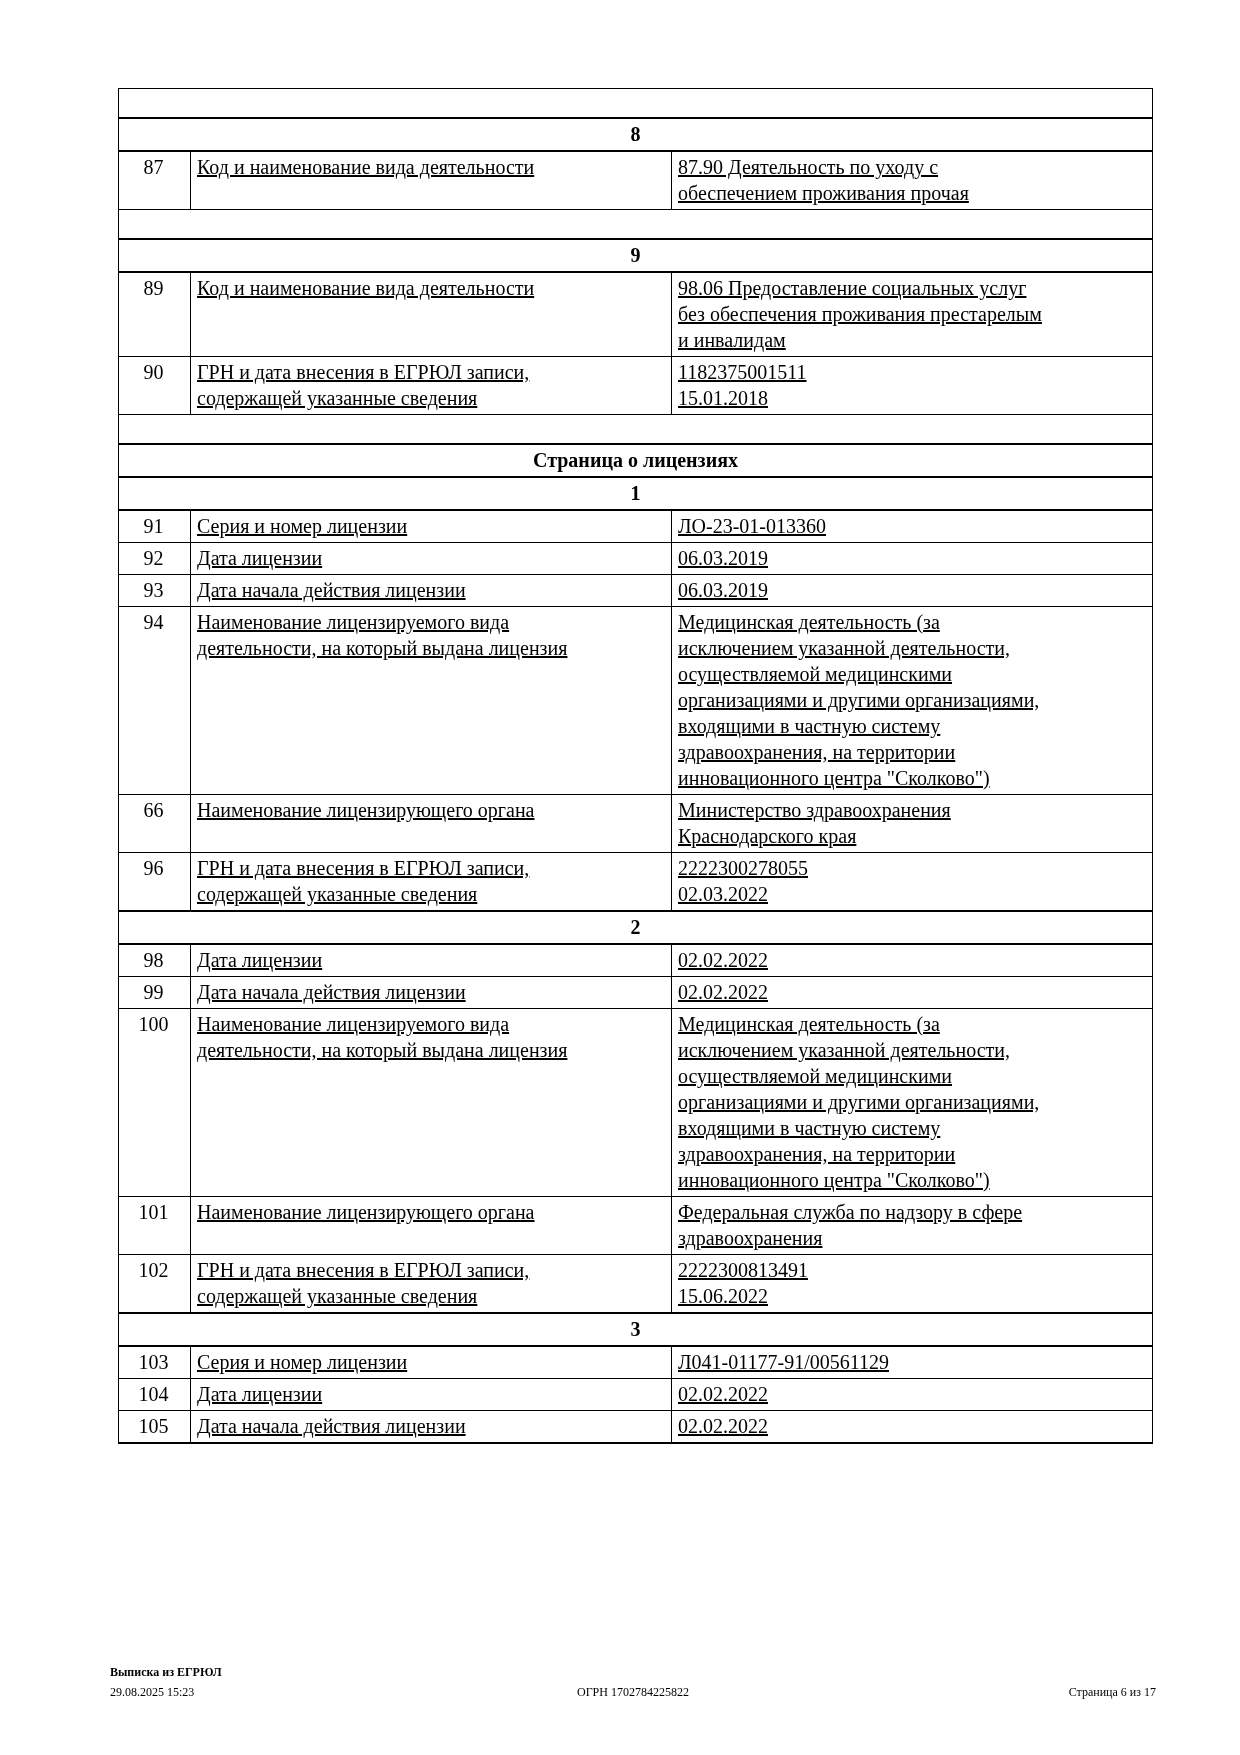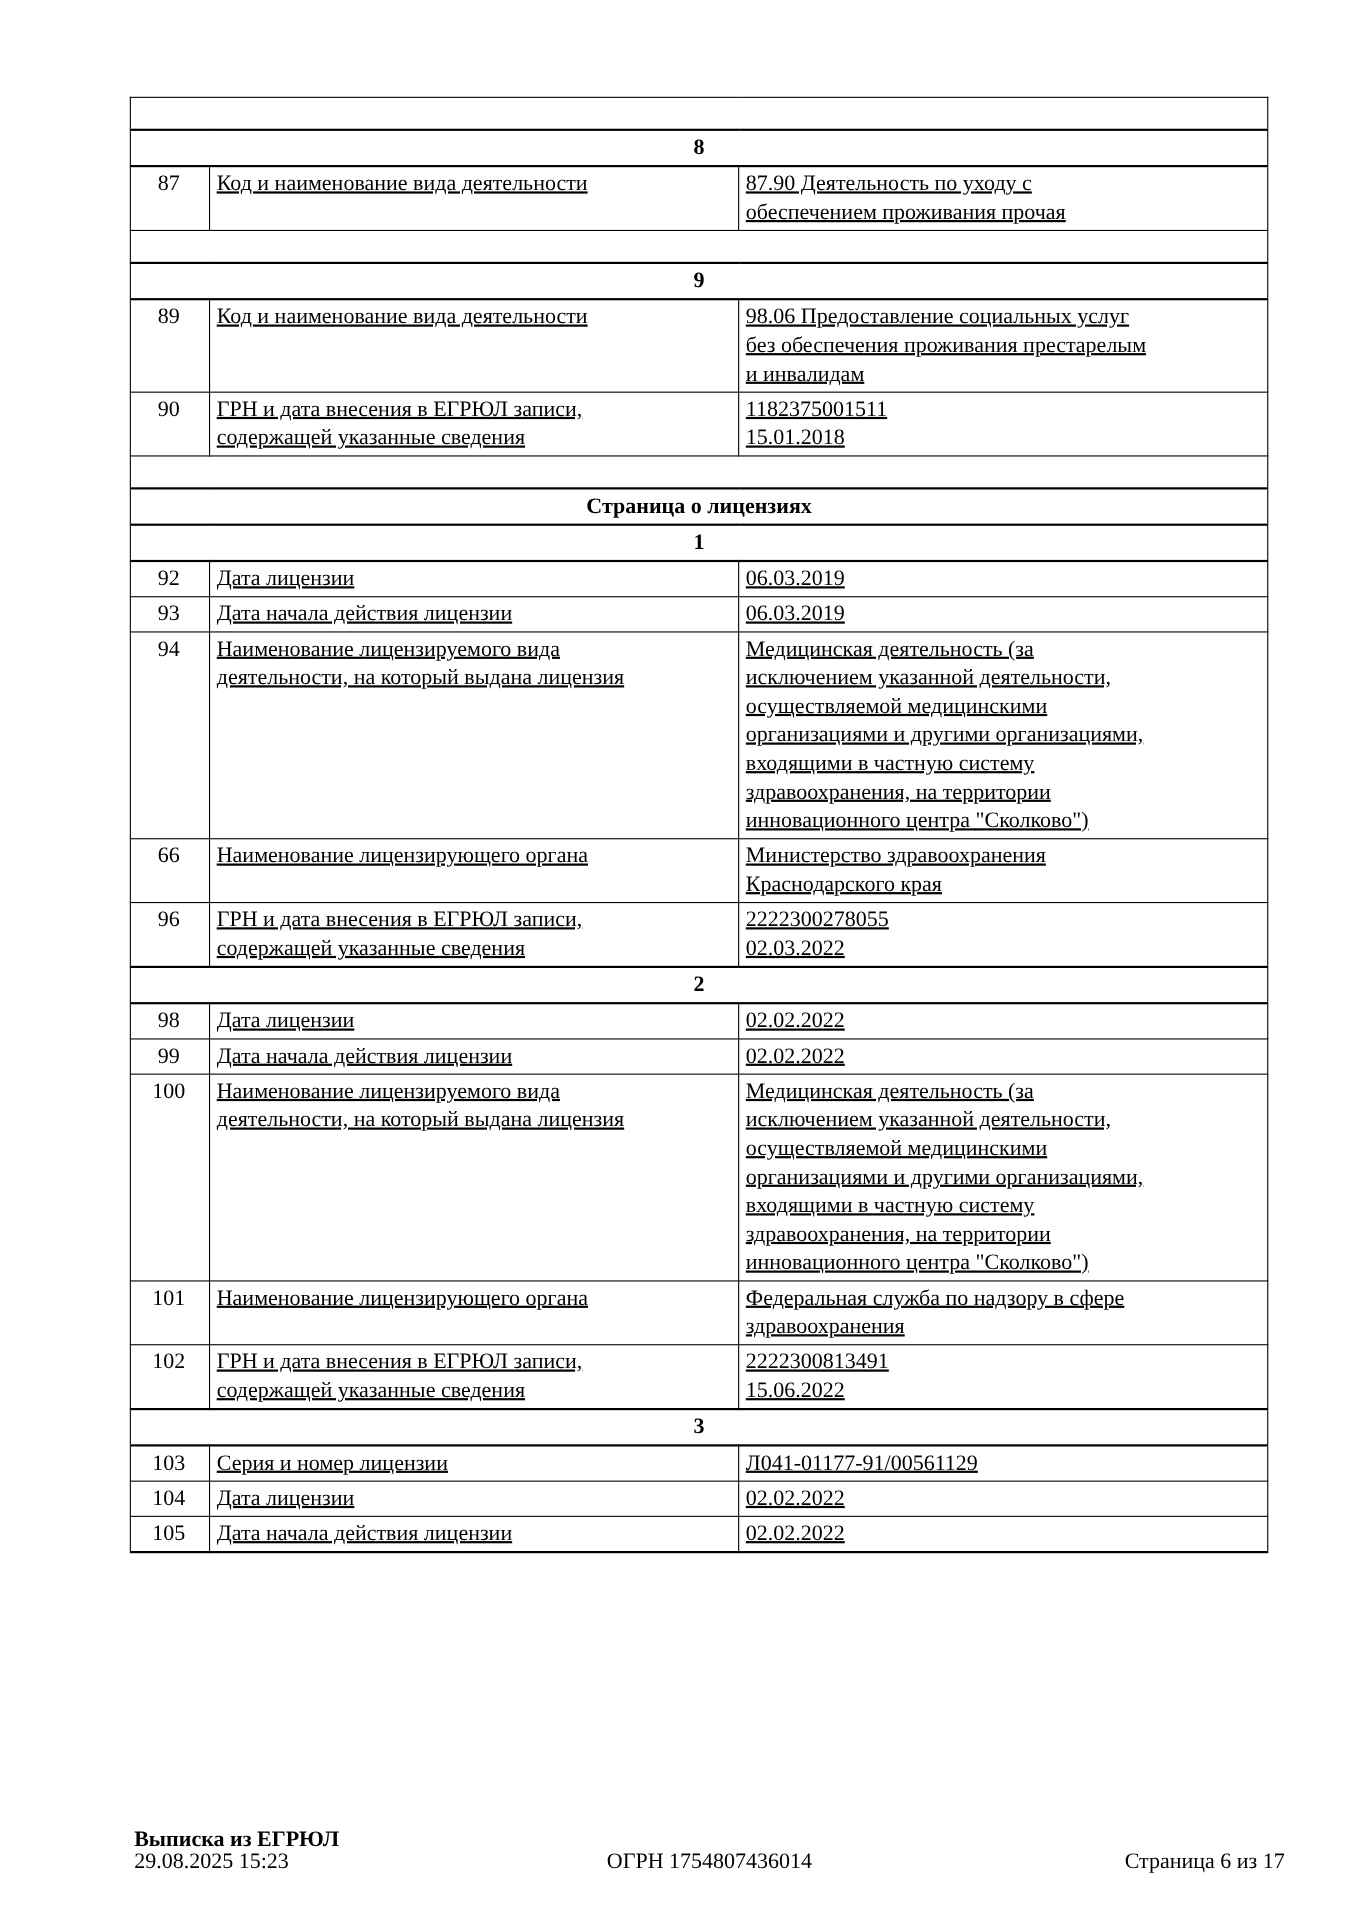--- a/index.html
+++ b/index.html
@@ -56,27 +56,27 @@
     border-bottom-width: 2px;
     padding: 2px 4px 3px 4px;
   }
   tr.spacer td {
     height: 28px;
     padding: 0;
   }
 
   .footer {
     position: absolute;
-    left: 122px;
+    left: 110px;
     top: 1662px;
     width: 1046px;
     display: flex;
     justify-content: flex-end;
     align-items: flex-end;
-    font-size: 20px;
+    font-size: 12px;
     line-height: 20px;
   }
   .footer .f-left   { flex: 1 1 0; text-align: left; }
   .footer .f-center { flex: 1 1 0; text-align: center; }
   .footer .f-right  { flex: 1 1 0; text-align: right; }
   .footer .doc-type { font-weight: bold; }
 </style>
 </head>
 <body>
 
@@ -122,20 +122,25 @@
 15.01.2018</td>
         </tr>
         <tr class="spacer">
           <td colspan="3"></td>
         </tr>
         <tr class="heading">
           <td colspan="3">Страница о лицензиях</td>
         </tr>
         <tr class="section">
           <td colspan="3">1</td>
+        </tr>
+        <tr class="data">
+          <td class="num">91</td>
+          <td class="label">Серия и номер лицензии</td>
+          <td class="value">ЛО-23-01-013360</td>
         </tr>
         <tr class="data">
           <td class="num">92</td>
           <td class="label">Дата лицензии</td>
           <td class="value">06.03.2019</td>
         </tr>
         <tr class="data">
           <td class="num">93</td>
           <td class="label">Дата начала действия лицензии</td>
           <td class="value">06.03.2019</td>
@@ -222,17 +227,17 @@
           <td class="value">02.02.2022</td>
         </tr>
       </tbody>
   </table>
 
   <div class="footer">
     <div class="f-left">
       <div class="doc-type">Выписка из ЕГРЮЛ</div>
       <div>29.08.2025 15:23</div>
     </div>
-    <div class="f-center">ОГРН 1754807436014</div>
+    <div class="f-center">ОГРН 1702784225822</div>
     <div class="f-right">Страница 6 из 17</div>
   </div>
 
 </div>
 
 </body></html>

